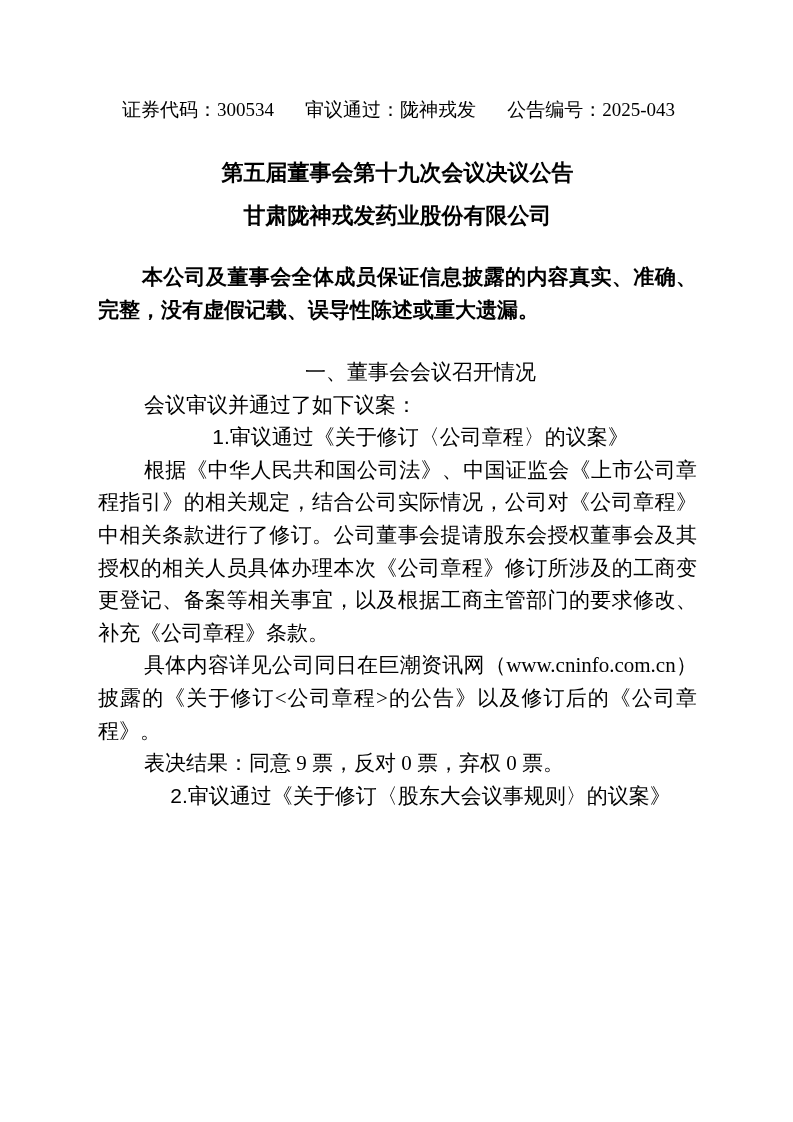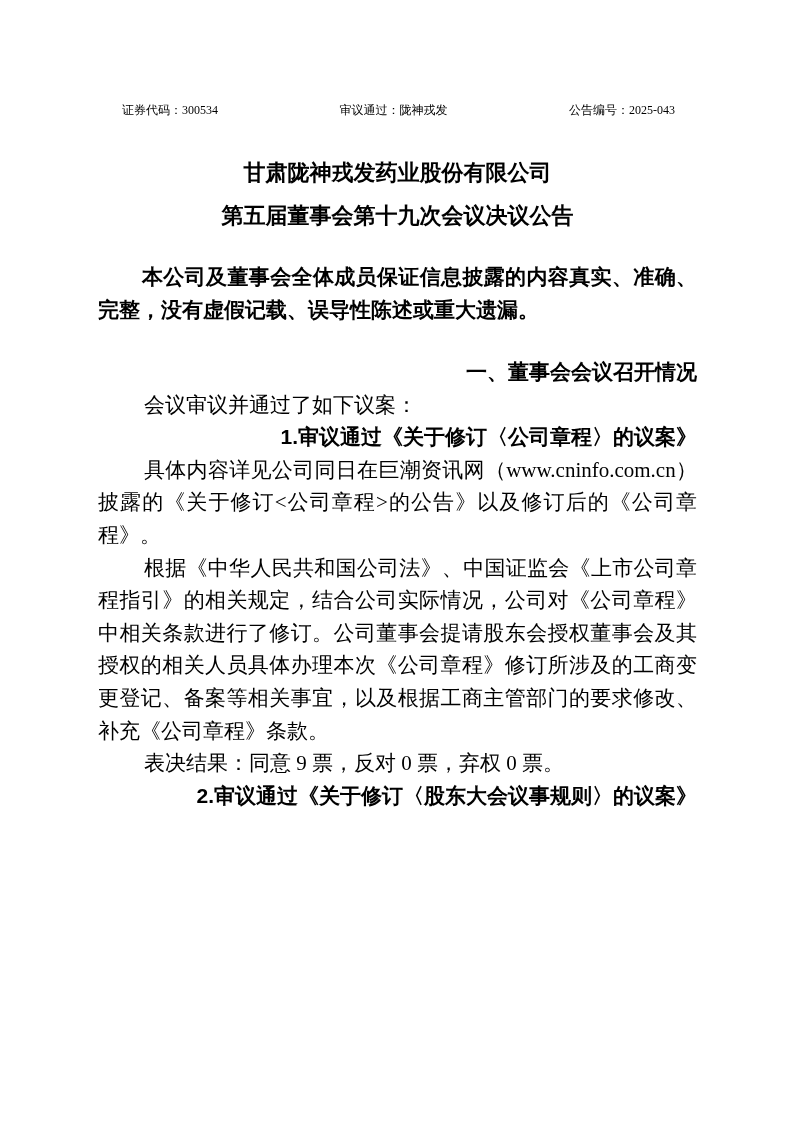--- a/index.html
+++ b/index.html
@@ -19,21 +19,21 @@
   .doc-header {
     position: absolute;
     left: 98px;
     top: 99px;
     width: 599px;
     box-sizing: border-box;
     padding-left: 24px;
     padding-right: 22px;
     display: flex;
     justify-content: space-between;
-    font-size: 12px;
+    font-size: 19px;
     line-height: 22px;
     white-space: nowrap;
   }
   .doc-title {
     position: absolute;
     left: 98px;
     top: 151px;
     width: 599px;
     text-align: center;
     font-family: "Liberation Sans", "DejaVu Sans", sans-serif;
@@ -62,45 +62,45 @@
     font-size: 21px;
     line-height: 32.6px;
     text-align: justify;
   }
   .doc-body p {
     margin: 0;
     text-indent: 46px;
   }
   .heading-bold {
     font-family: "Liberation Sans", "DejaVu Sans", sans-serif;
-    font-weight: 700;
-    text-align: right;
+    font-weight: 400;
+    text-align: center;
   }
 </style>
 </head>
 <body>
 
 <div class="page">
 
   <div class="doc-header">
     <span>证券代码：300534</span>
     <span>审议通过：陇神戎发</span>
     <span>公告编号：2025-043</span>
   </div>
 
   <div class="doc-title">
+    <div>第五届董事会第十九次会议决议公告</div>
     <div>甘肃陇神戎发药业股份有限公司</div>
-    <div>第五届董事会第十九次会议决议公告</div>
   </div>
 
   <p class="notice">本公司及董事会全体成员保证信息披露的内容真实、准确、完整，没有虚假记载、误导性陈述或重大遗漏。</p>
 
   <div class="doc-body">
     <p class="heading-bold">一、董事会会议召开情况</p>
     <p>会议审议并通过了如下议案：</p>
     <p class="heading-bold">1.审议通过《关于修订〈公司章程〉的议案》</p>
+    <p>根据《中华人民共和国公司法》、中国证监会《上市公司章程指引》的相关规定，结合公司实际情况，公司对《公司章程》中相关条款进行了修订。公司董事会提请股东会授权董事会及其授权的相关人员具体办理本次《公司章程》修订所涉及的工商变更登记、备案等相关事宜，以及根据工商主管部门的要求修改、补充《公司章程》条款。</p>
     <p>具体内容详见公司同日在巨潮资讯网（www.cninfo.com.cn）披露的《关于修订&lt;公司章程&gt;的公告》以及修订后的《公司章程》。</p>
-    <p>根据《中华人民共和国公司法》、中国证监会《上市公司章程指引》的相关规定，结合公司实际情况，公司对《公司章程》中相关条款进行了修订。公司董事会提请股东会授权董事会及其授权的相关人员具体办理本次《公司章程》修订所涉及的工商变更登记、备案等相关事宜，以及根据工商主管部门的要求修改、补充《公司章程》条款。</p>
     <p>表决结果：同意 9 票，反对 0 票，弃权 0 票。</p>
     <p class="heading-bold">2.审议通过《关于修订〈股东大会议事规则〉的议案》</p>
   </div>
 
 </div>
 
 </body></html>

